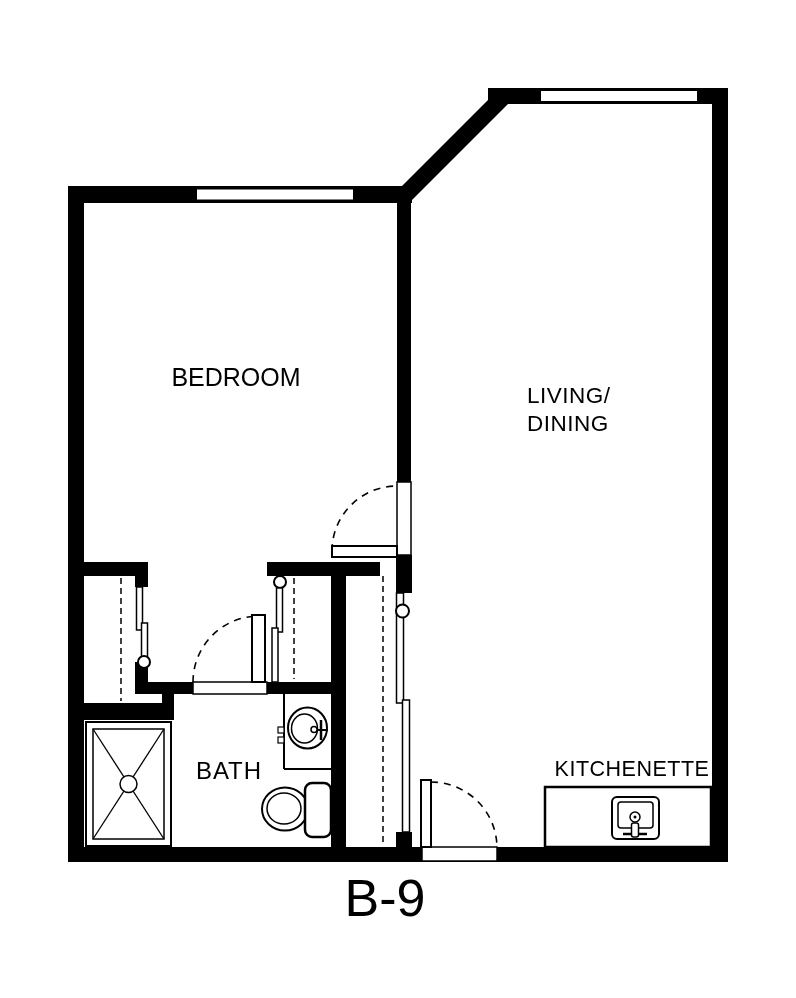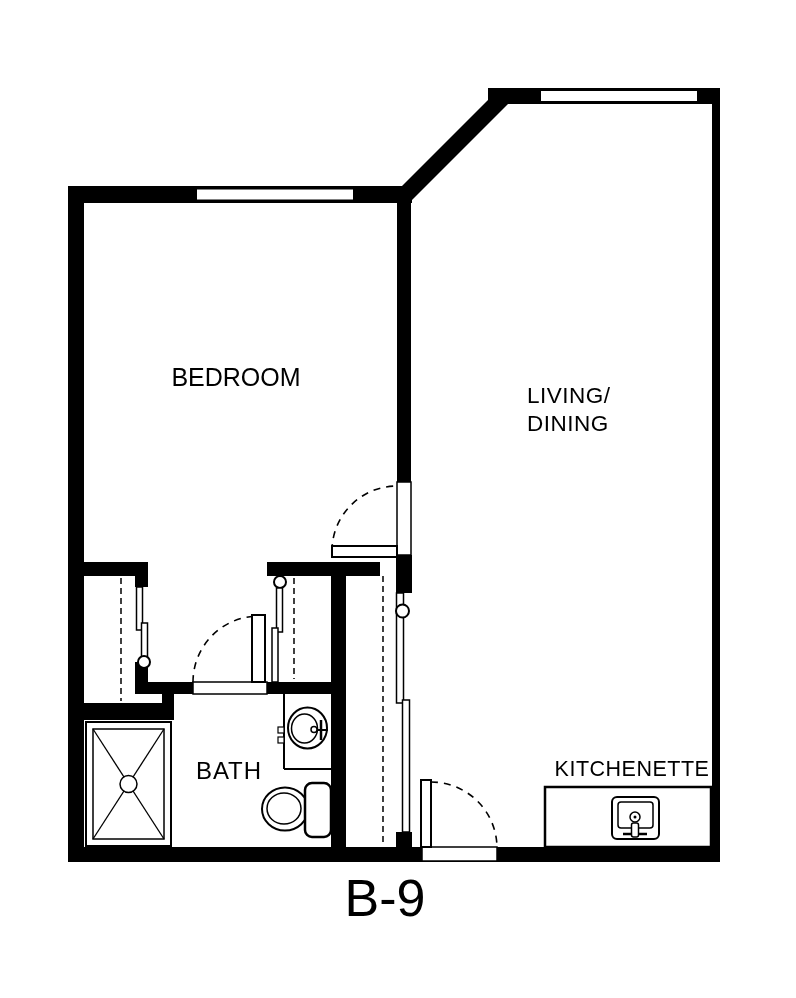--- a/index.html
+++ b/index.html
@@ -1,18 +1,18 @@
 <!DOCTYPE html>
 <html><head>
 <meta charset="utf-8">
 <style>
   html,body{margin:0;padding:0;background:#ffffff;}
   .plan{
     position:relative;
-    width:720px;height:998px;
+    width:796px;height:998px;
     background:#ffffff;
     font-family:"Liberation Sans", sans-serif;
     overflow:hidden;
   }
   svg{display:block;}
   .wall{fill:#000;}
   .white{fill:#fff;}
   .ln{stroke:#000;fill:none;}
   .op{fill:#fff;stroke:#000;stroke-width:1.5;}
   .leaf{fill:#fff;stroke:#000;stroke-width:2;}

